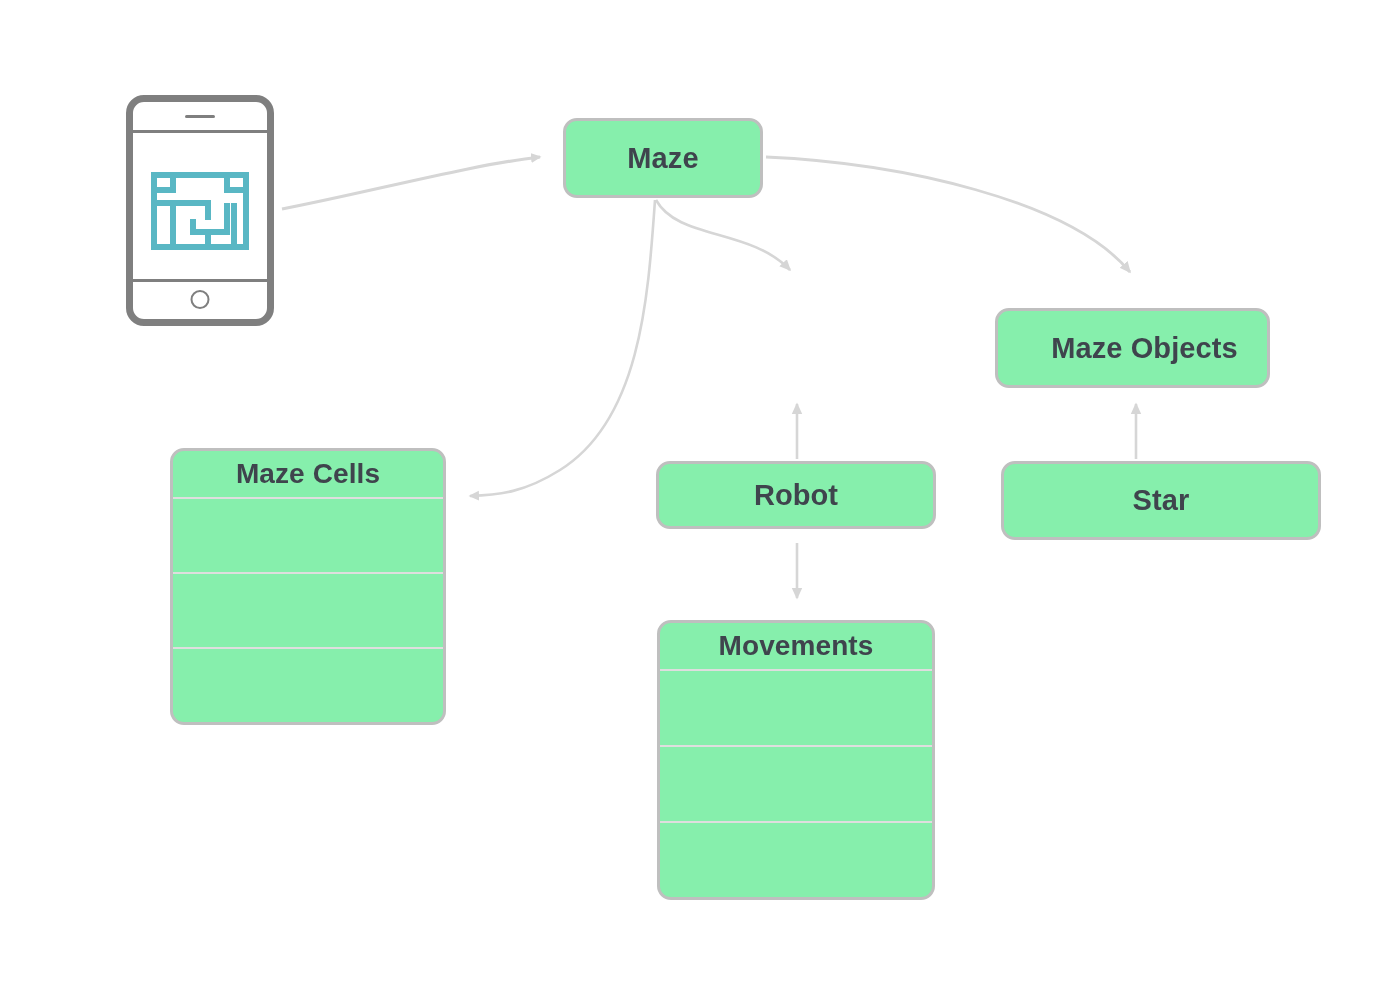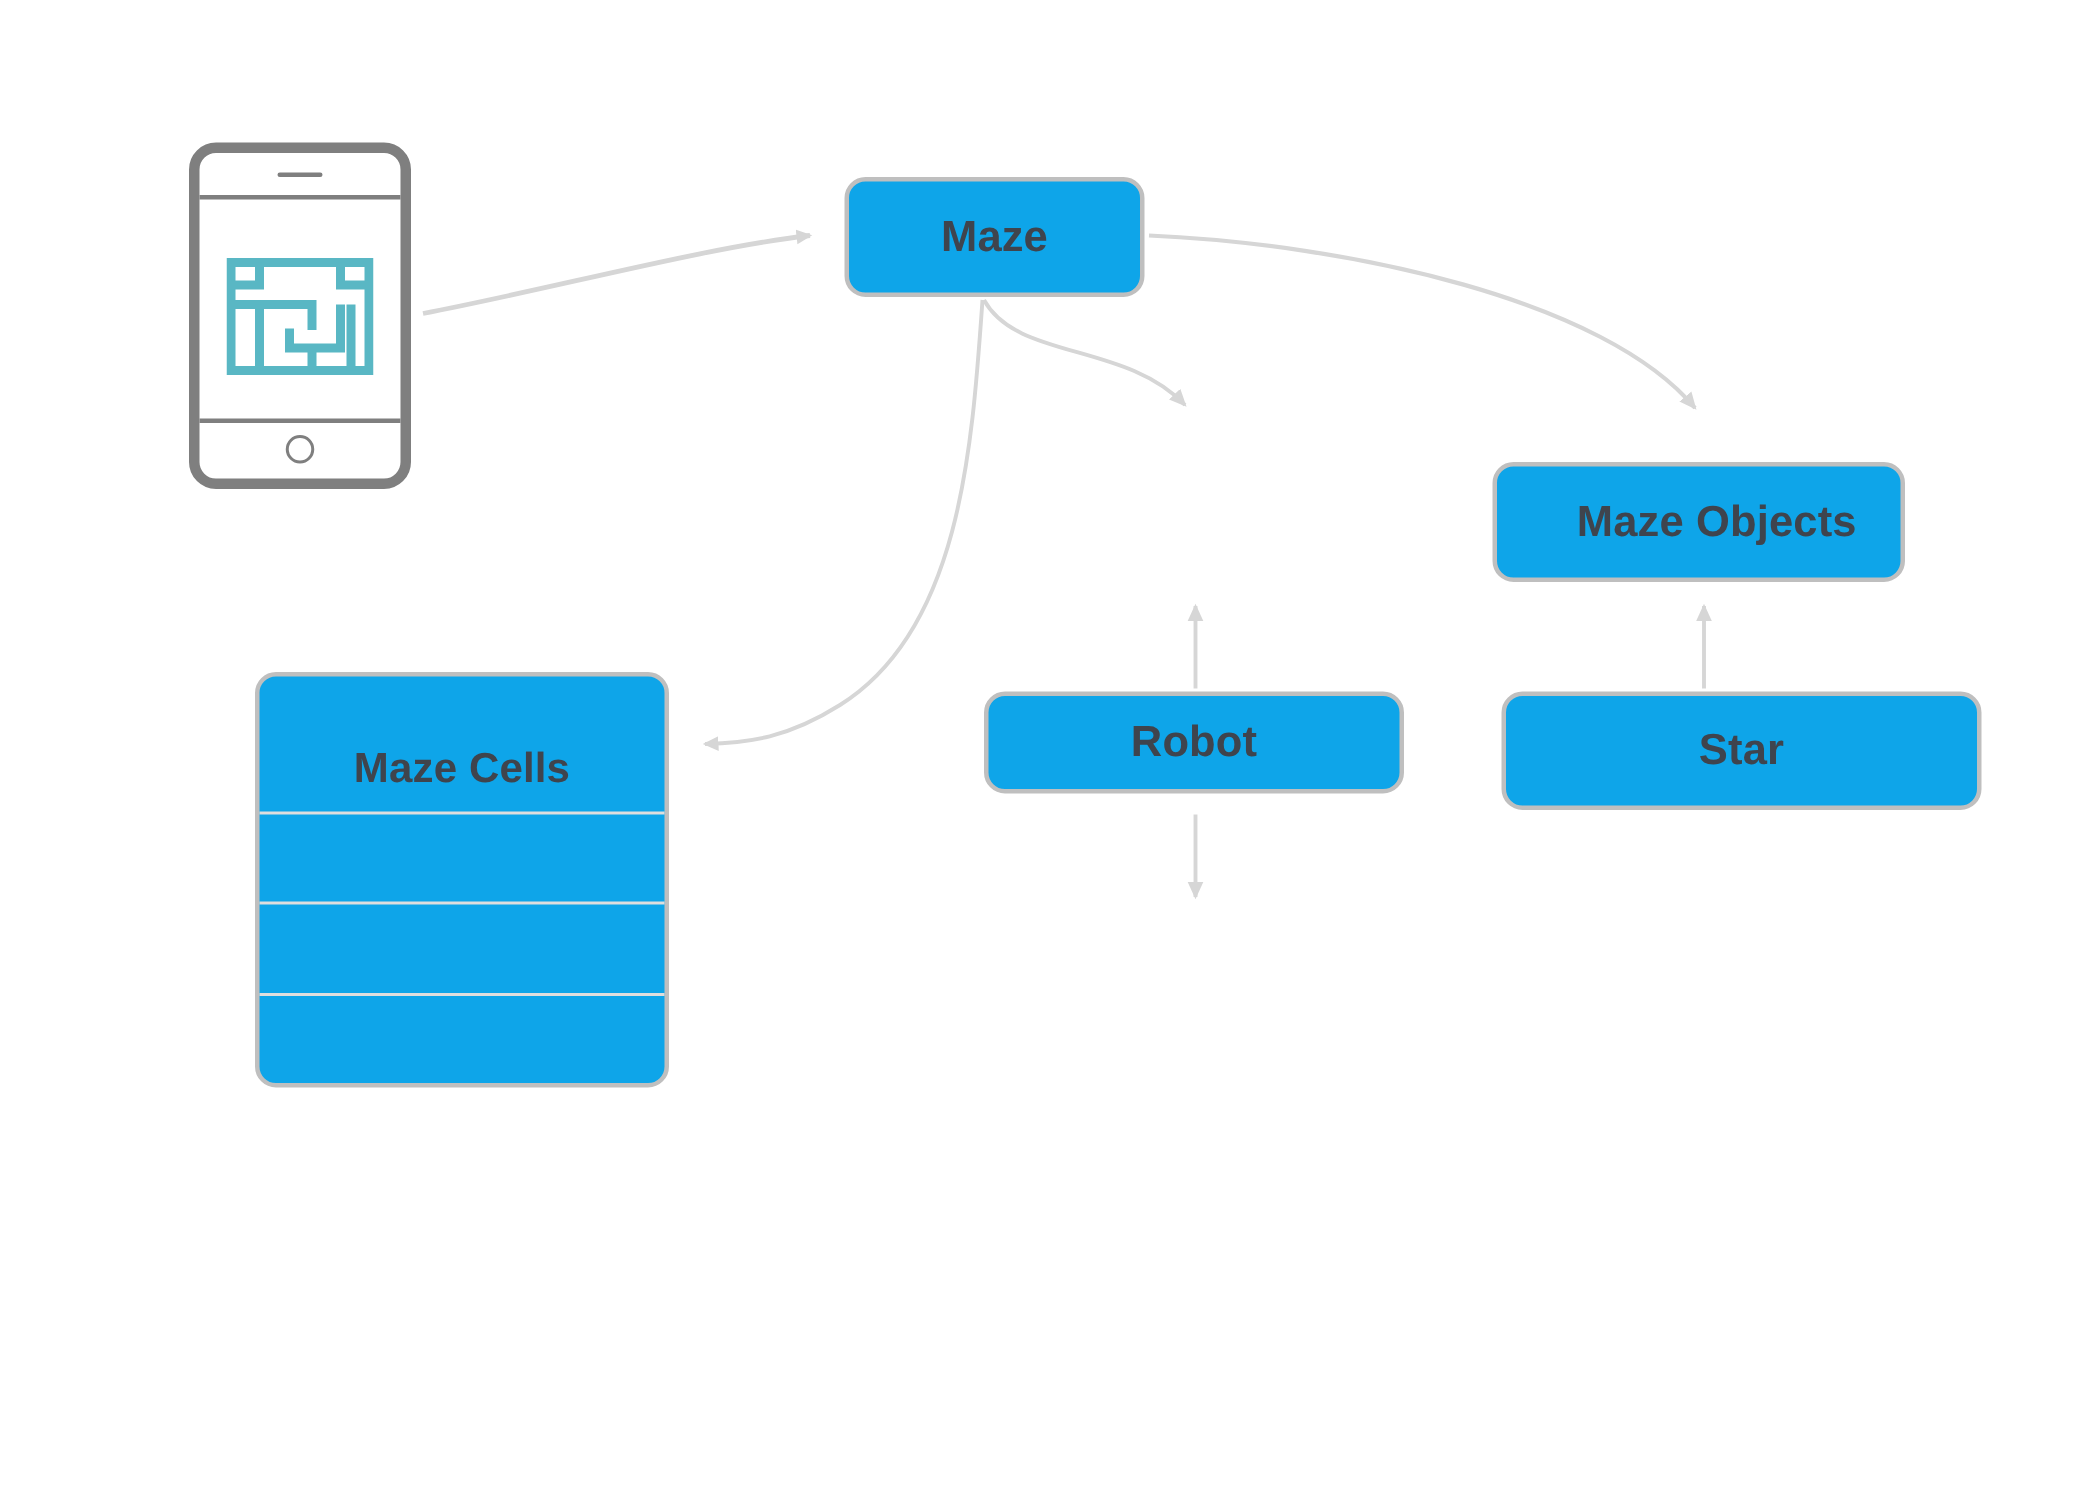--- a/index.html
+++ b/index.html
@@ -27,21 +27,21 @@
     left: 0; top: 0;
     width: 1400px;
     height: 1000px;
     pointer-events: none;
   }
 
   
   .node {
     position: absolute;
     box-sizing: border-box;
-    background: #0ea5e9;
+    background: #86efac;
     border: 3px solid #bfbfbf;
     border-radius: 14px;
     display: flex;
     flex-direction: column;
     align-items: stretch;
     z-index: 3;
   }
   .node-title {
     flex: 0 0 auto;
     display: flex;
@@ -49,22 +49,21 @@
     justify-content: center;
     color: #3f444d;
     font-weight: bold;
     letter-spacing: 0.1px;
     white-space: nowrap;
   }
   .node.simple .node-title {
     height: 100%;
   }
   .node.table .node-title {
-    height: 59px;
-    margin-top: 31px;
+    height: 46px;
   }
   .node.table .rows {
     flex: 1 1 auto;
     display: flex;
     flex-direction: column;
   }
   .node.table .row {
     flex: 1 1 0;
     border-top: 2px solid #dedede;
   }
@@ -226,14 +225,22 @@
 
   <div class="node table" id="node-maze-cells">
     <div class="node-title">Maze Cells</div>
     <div class="rows">
         <div class="row"></div>
         <div class="row"></div>
         <div class="row"></div>
       </div>
   </div>
 
+  <div class="node table" id="node-movements">
+    <div class="node-title">Movements</div>
+    <div class="rows">
+        <div class="row"></div>
+        <div class="row"></div>
+        <div class="row"></div>
+      </div>
+  </div>
 
 </div>
 
 </body></html>

